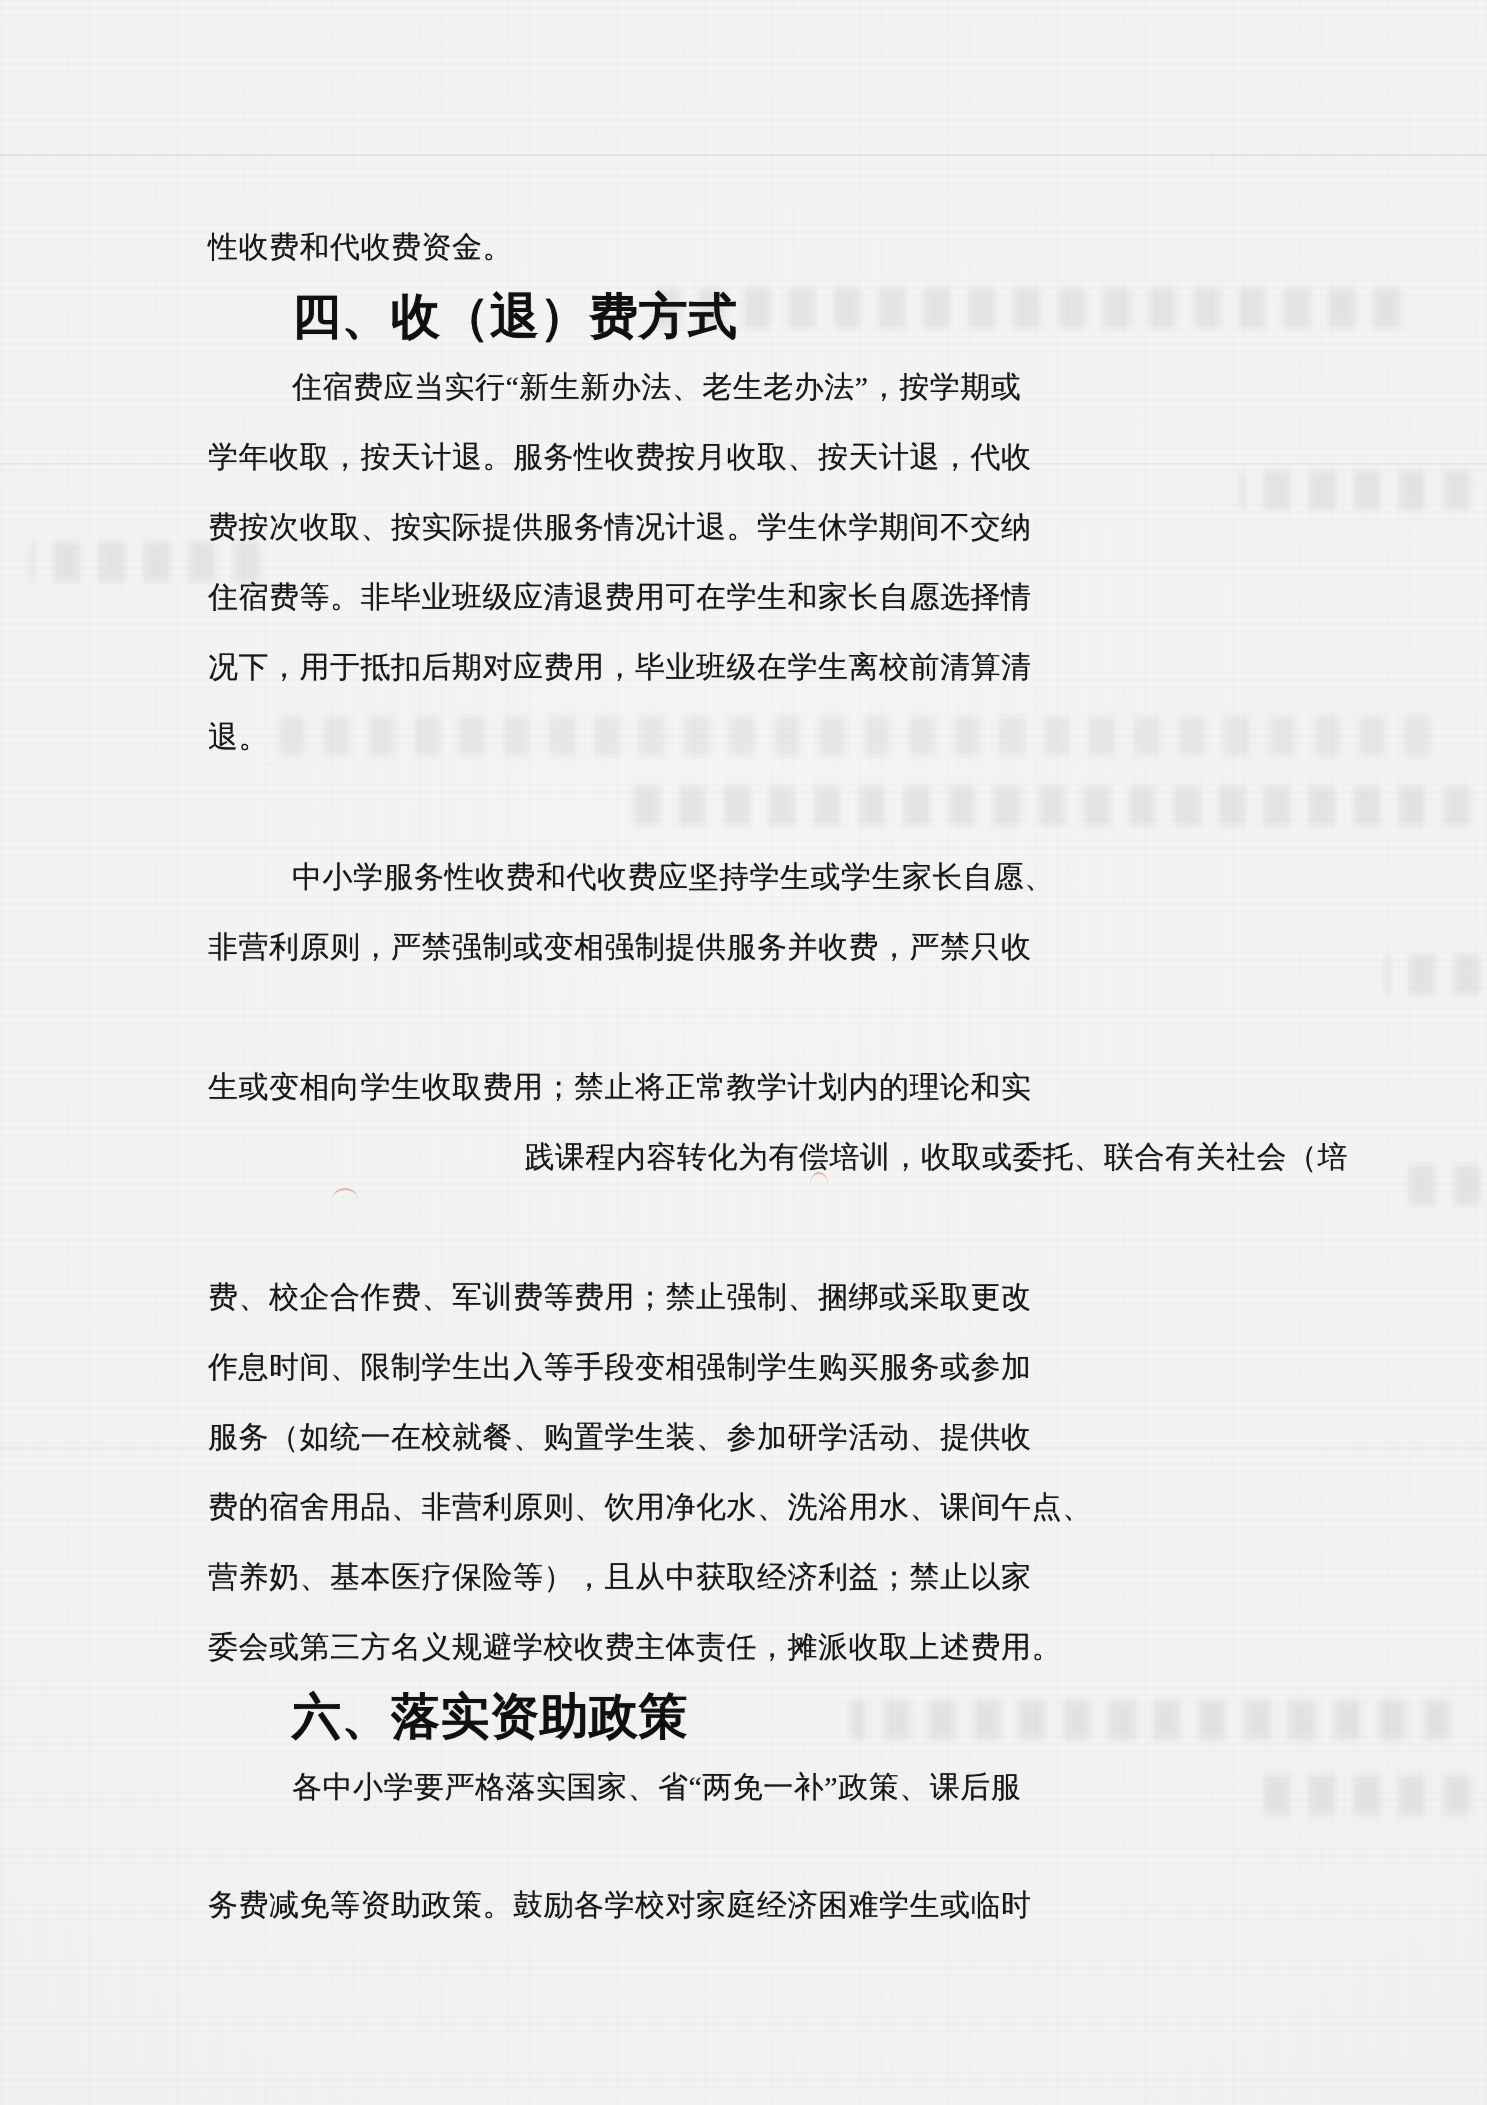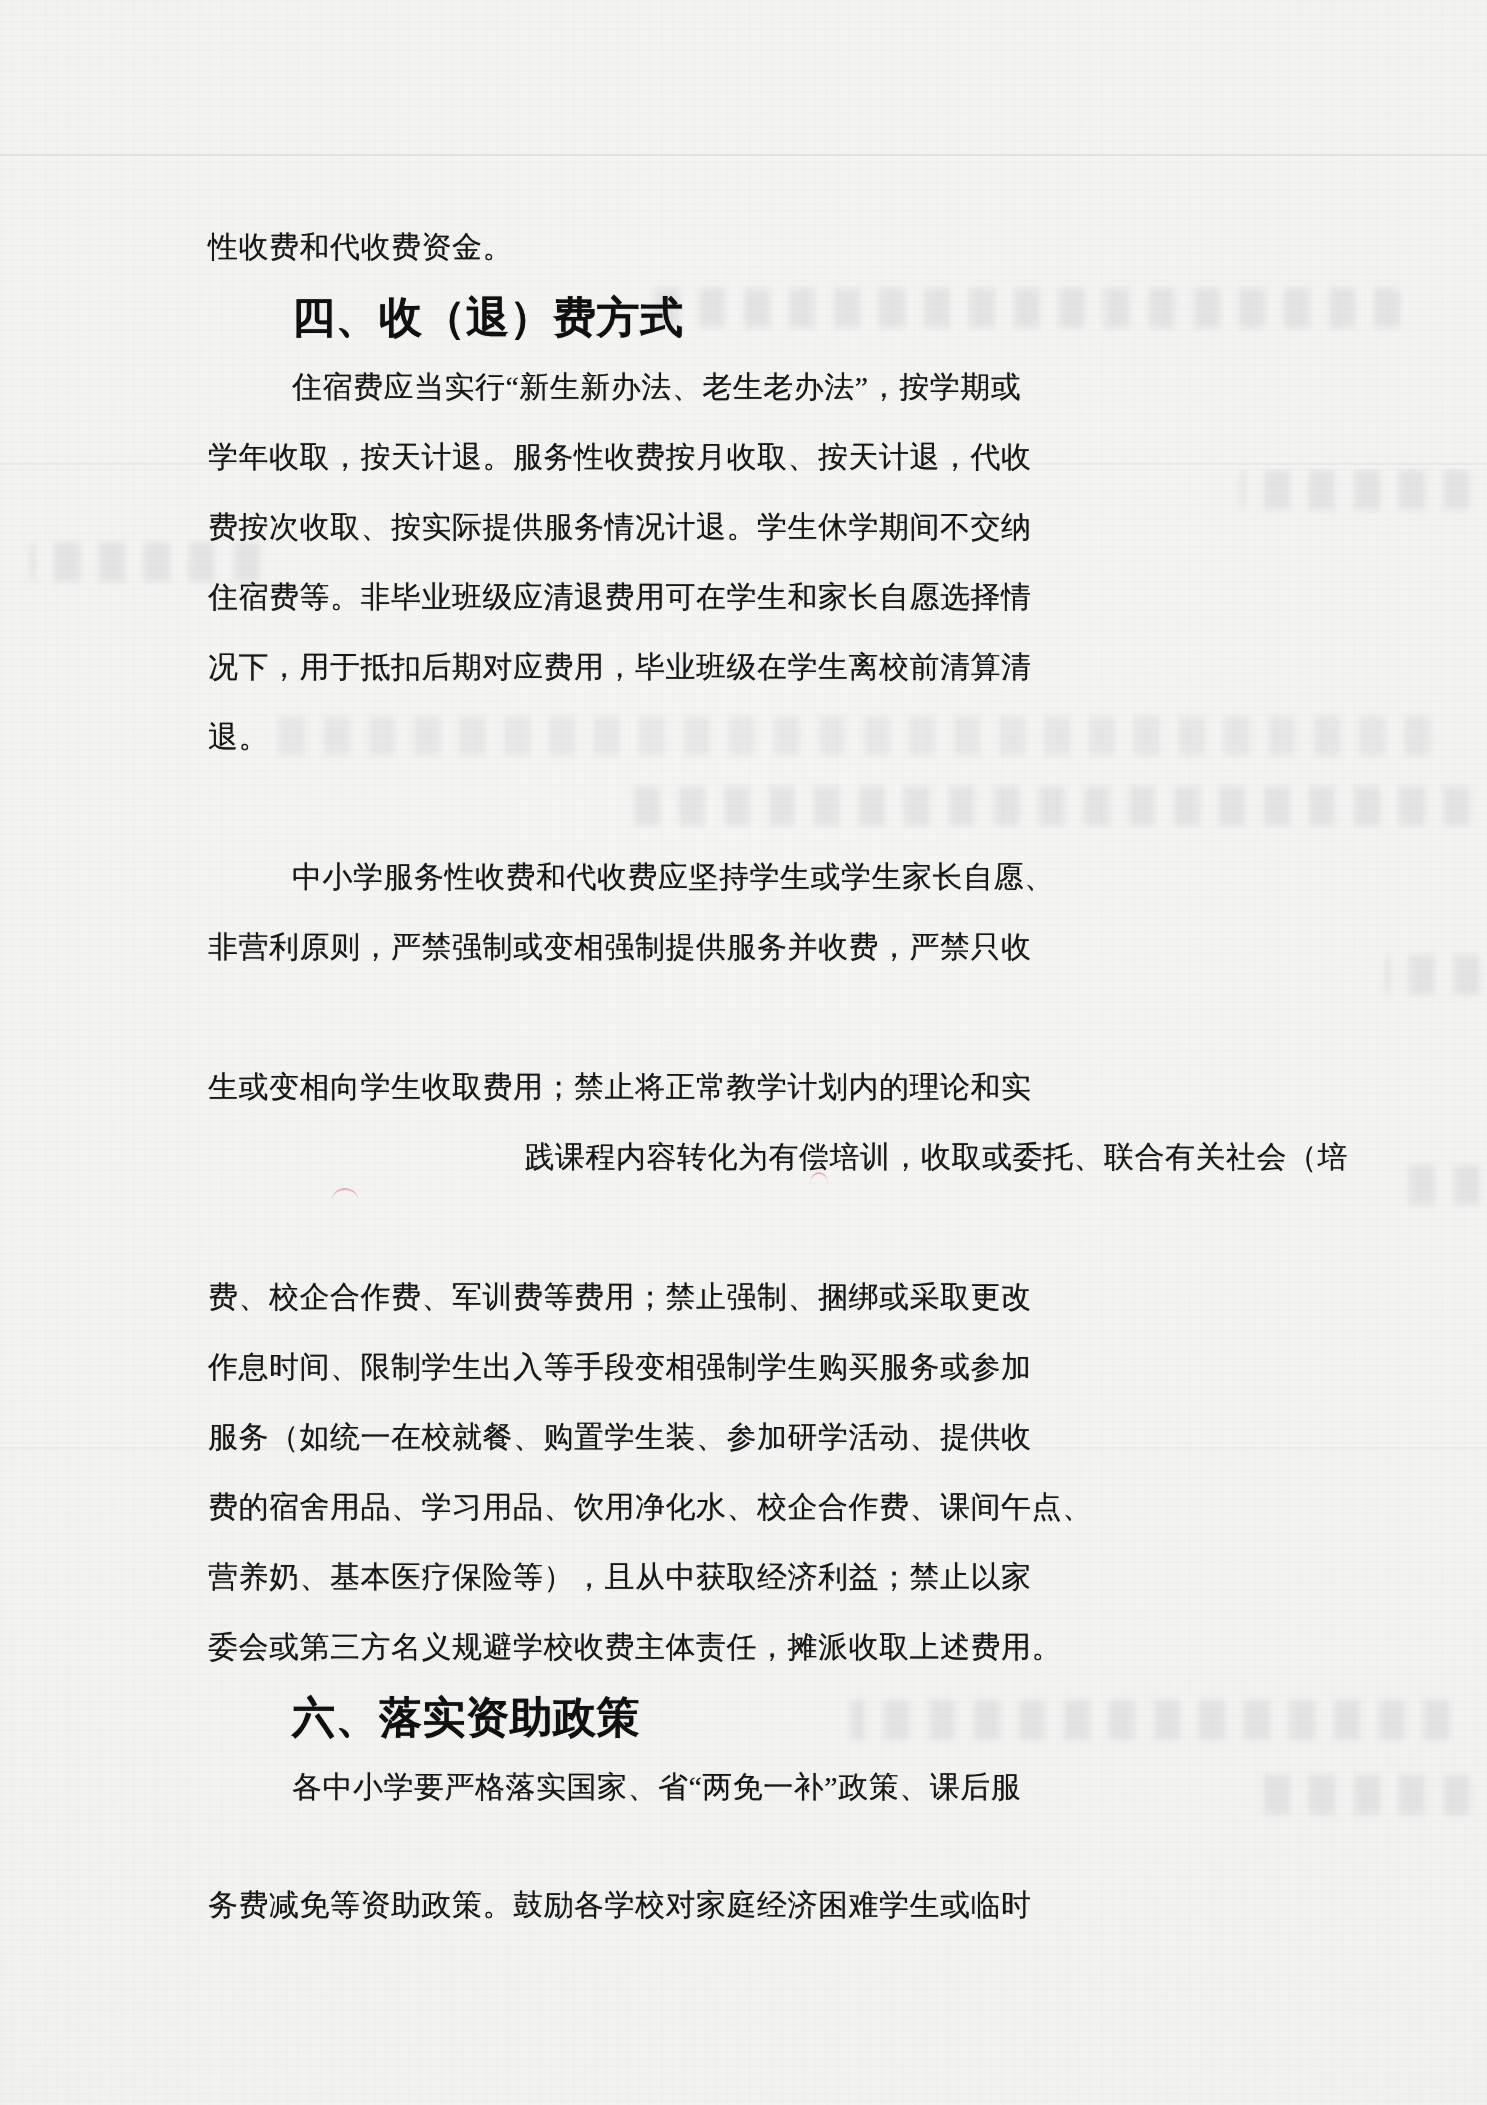--- a/index.html
+++ b/index.html
@@ -50,21 +50,21 @@
     letter-spacing: 0.5px;
     color: #171717;
     text-shadow: 0 0 0.7px rgba(10,10,10,0.55);
   }
   .line.indent {
     padding-left: 84px;
   }
   .line.heading {
     font-family: "DejaVu Sans", "Liberation Sans", sans-serif;
     font-weight: 700;
-    font-size: 43px;
+    font-size: 49px;
     color: #101010;
     text-shadow: 0 0 0.8px rgba(0,0,0,0.6);
   }
 
   
   .ghost {
     position: absolute;
     height: 40px;
     border-radius: 5px;
     background-image: repeating-linear-gradient(90deg,
@@ -128,21 +128,21 @@
       <div class="line body" style="top: 562px;">住宿费等。非毕业班级应清退费用可在学生和家长自愿选择情</div>
       <div class="line body" style="top: 632px;">况下，用于抵扣后期对应费用，毕业班级在学生离校前清算清</div>
       <div class="line body" style="top: 702px;">退。</div>
       <div class="line body indent" style="top: 842px;">中小学服务性收费和代收费应坚持学生或学生家长自愿、</div>
       <div class="line body" style="top: 912px;">非营利原则，严禁强制或变相强制提供服务并收费，严禁只收</div>
       <div class="line body" style="top: 1052px;">生或变相向学生收取费用；禁止将正常教学计划内的理论和实</div>
       <div class="line body" style="top: 1122px; text-align: right;">践课程内容转化为有偿培训，收取或委托、联合有关社会（培</div>
       <div class="line body" style="top: 1262px;">费、校企合作费、军训费等费用；禁止强制、捆绑或采取更改</div>
       <div class="line body" style="top: 1332px;">作息时间、限制学生出入等手段变相强制学生购买服务或参加</div>
       <div class="line body" style="top: 1402px;">服务（如统一在校就餐、购置学生装、参加研学活动、提供收</div>
-      <div class="line body" style="top: 1472px;">费的宿舍用品、学习用品、饮用净化水、校企合作费、课间午点、</div>
+      <div class="line body" style="top: 1472px;">费的宿舍用品、非营利原则、饮用净化水、洗浴用水、课间午点、</div>
       <div class="line body" style="top: 1542px;">营养奶、基本医疗保险等），且从中获取经济利益；禁止以家</div>
       <div class="line body" style="top: 1612px;">委会或第三方名义规避学校收费主体责任，摊派收取上述费用。</div>
       <div class="line heading indent" style="top: 1682px;">六、落实资助政策</div>
       <div class="line body indent" style="top: 1752px;">各中小学要严格落实国家、省“两免一补”政策、课后服</div>
       <div class="line body" style="top: 1870px;">务费减免等资助政策。鼓励各学校对家庭经济困难学生或临时</div>
     </div>
 
 </div>
 
 </body></html>

